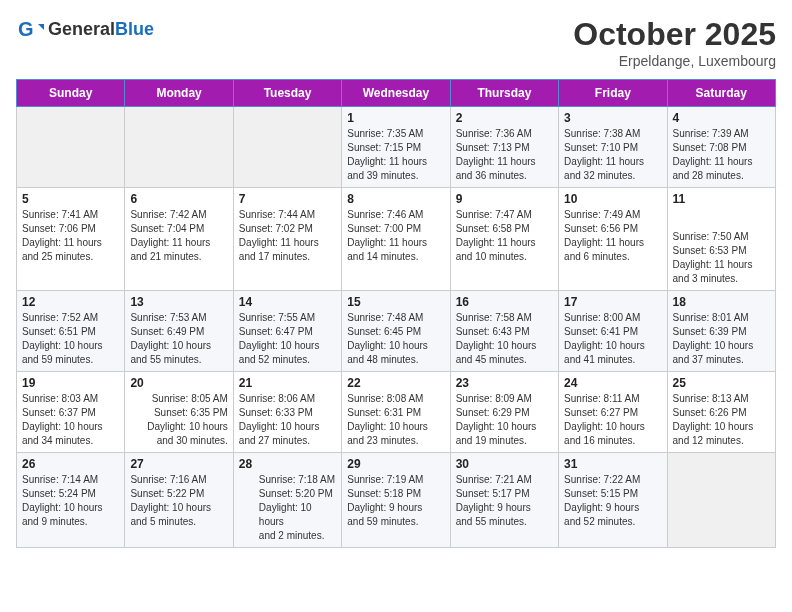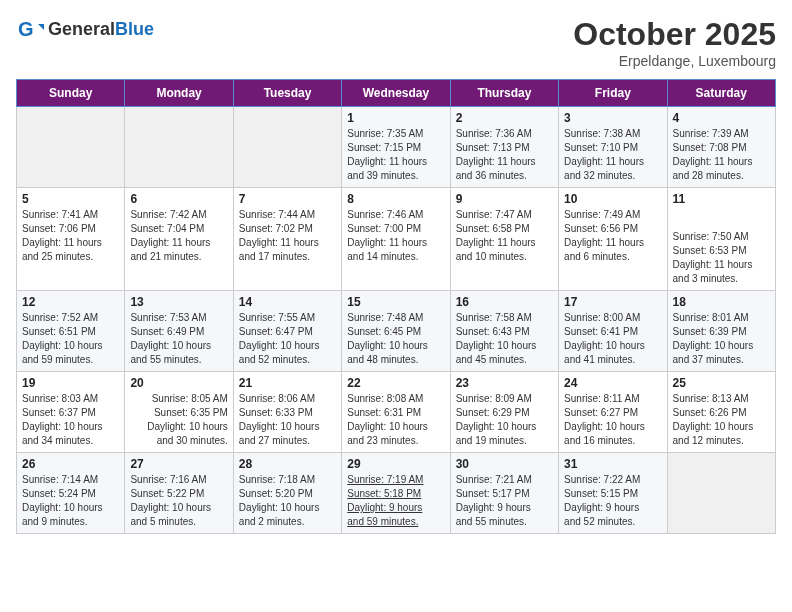--- a/index.html
+++ b/index.html
@@ -45,21 +45,21 @@
     .location {
       font-size: 14px;
       color: #555;
     }
     table {
       width: 100%;
       border-collapse: collapse;
       font-size: 10.5px;
     }
     thead tr th {
-      background-color: #701a75;
+      background-color: #a21caf;
       color: #fff;
       text-align: center;
       padding: 6px 4px;
       font-size: 12px;
       font-weight: bold;
       border: 1px solid #5588d0;
     }
     tbody tr td {
       border: 1px solid #ccc;
       vertical-align: top;
@@ -319,28 +319,28 @@
         </td>
         <td>
           <span class="day-number">27</span>
           <div class="day-info" style="white-space: pre-line;">Sunrise: 7:16 AM
 Sunset: 5:22 PM
 Daylight: 10 hours
 and 5 minutes.</div>
         </td>
         <td>
           <span class="day-number">28</span>
-          <div class="day-info" style="white-space: pre-line;">Sunrise: 7:18 AM
+          <div class="day-info" style="white-space: pre-line; margin-left: 20px;">Sunrise: 7:18 AM
 Sunset: 5:20 PM
 Daylight: 10 hours
 and 2 minutes.</div>
         </td>
         <td>
           <span class="day-number">29</span>
-          <div class="day-info" style="white-space: pre-line; text-decoration: underline;">Sunrise: 7:19 AM
+          <div class="day-info" style="white-space: pre-line;">Sunrise: 7:19 AM
 Sunset: 5:18 PM
 Daylight: 9 hours
 and 59 minutes.</div>
         </td>
         <td>
           <span class="day-number">30</span>
           <div class="day-info" style="white-space: pre-line;">Sunrise: 7:21 AM
 Sunset: 5:17 PM
 Daylight: 9 hours
 and 55 minutes.</div>

